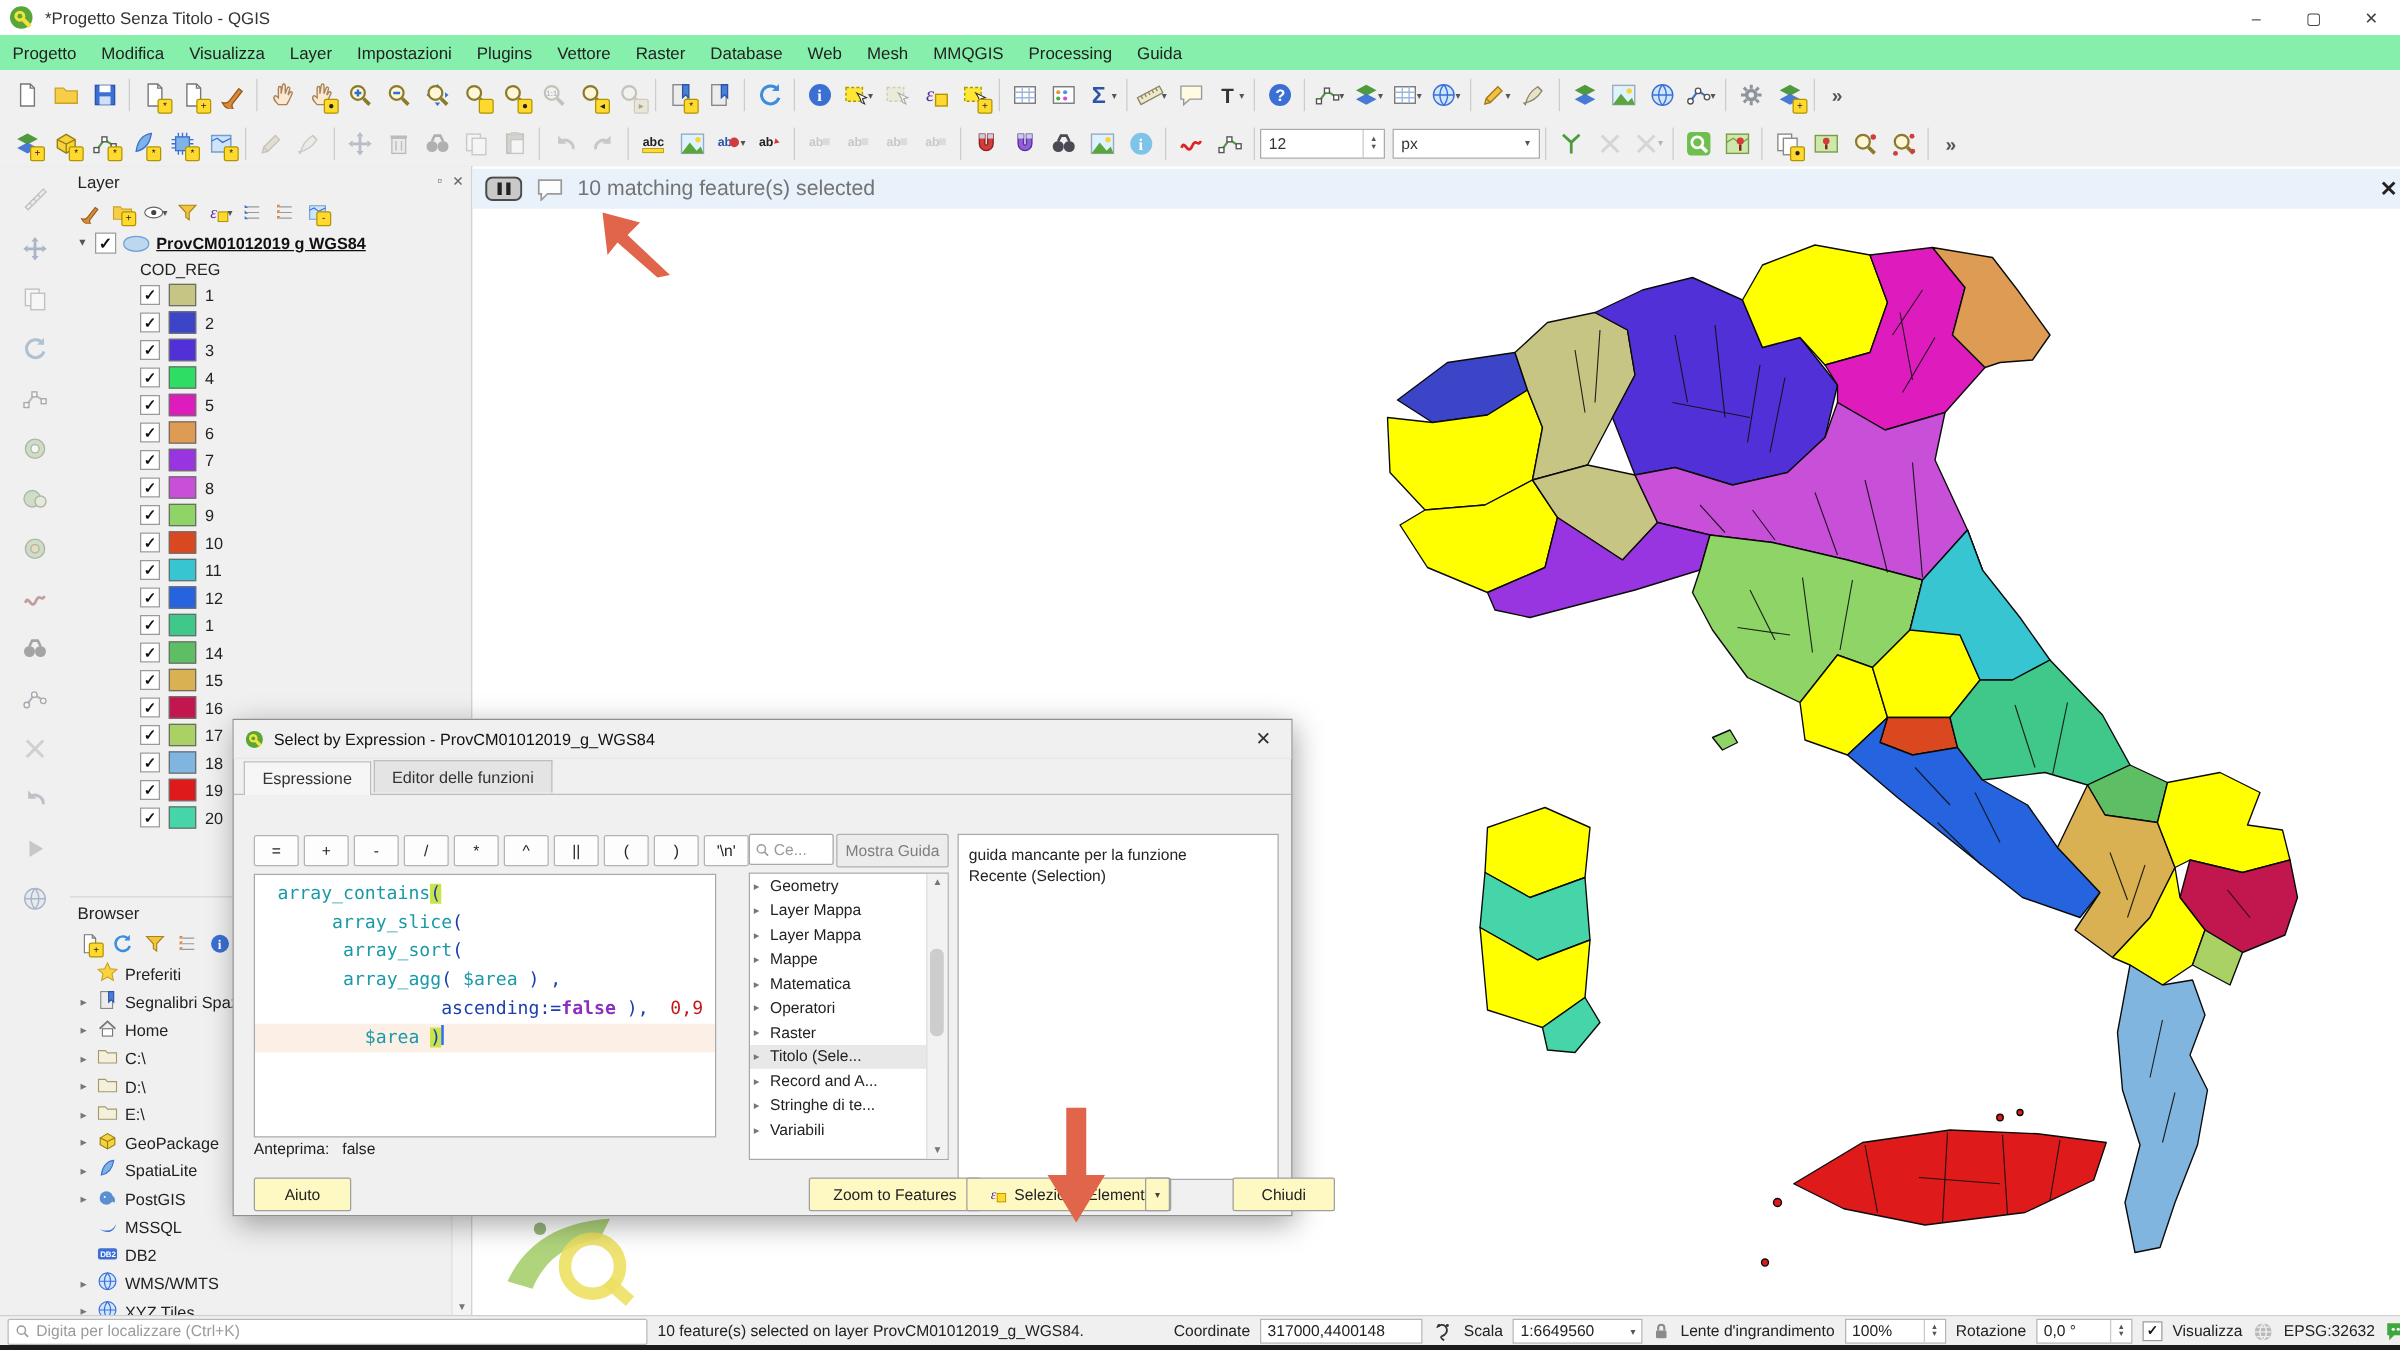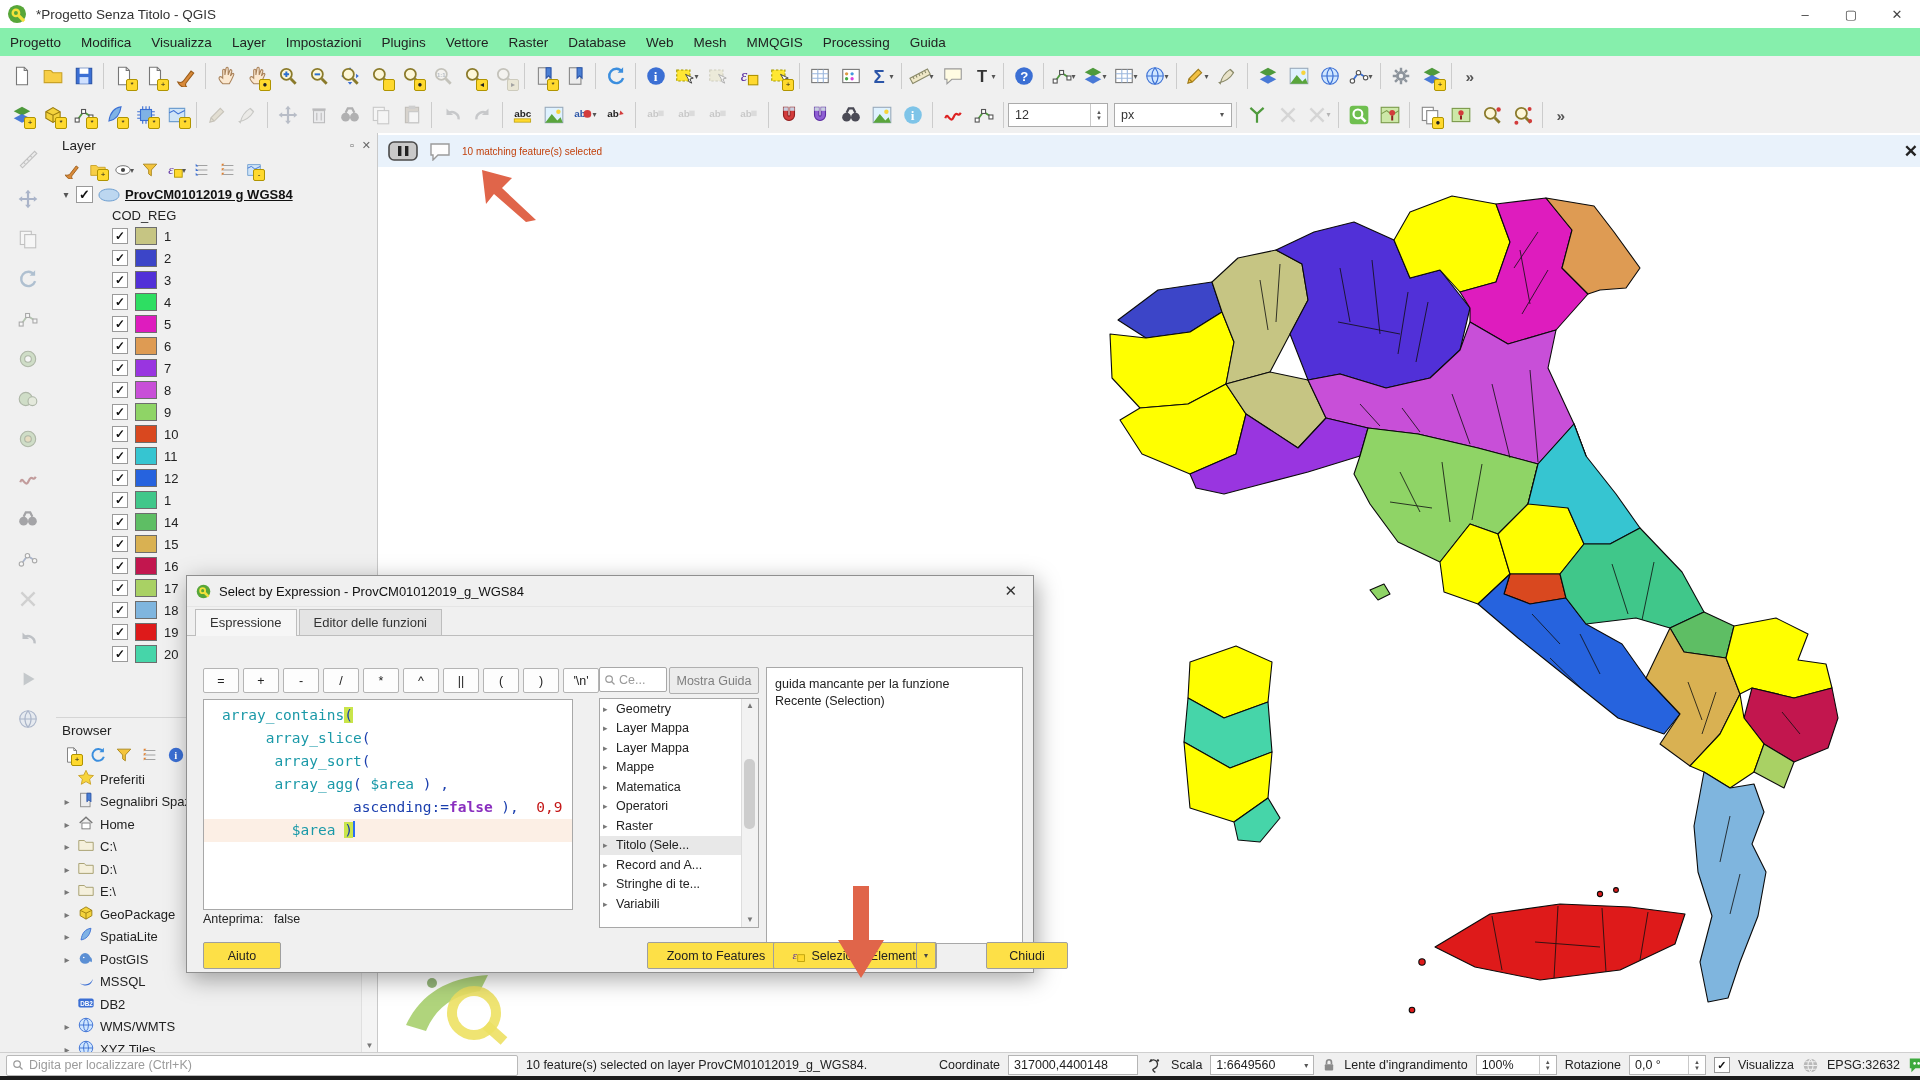--- a/index.html
+++ b/index.html
@@ -50,51 +50,51 @@
   .browser-row{display:flex;align-items:center;height:22.5px;gap:5px;padding-left:6px}
   .browser-row .arrow{width:10px;color:#777;font-size:10px;text-align:center}
   .browser-row svg.ic{width:18px;height:18px}
   .browser-row .lbl{font-size:13px}
   .vsb{position:absolute;right:0;top:58px;width:15px;bottom:0;background:#f4f4f4;border-left:1px solid #e0e0e0}
   .vsb .thumb{position:absolute;left:2px;width:11px;background:#cdcdcd;border-radius:5px}
   .vsb .sb-btn{position:absolute;left:0;width:15px;height:14px;color:#777;font-size:8px;text-align:center;line-height:14px}
   
   #canvas{left:378px;top:133px;width:1542px;height:919px;background:#fff;overflow:hidden}
   #messagebar{position:absolute;left:0;top:2px;width:1542px;height:32px;background:#e9f2fb;display:flex;align-items:center;padding-left:10px;gap:10px}
-  #messagebar .msgtext{color:#c2410c;font-size:10px}
+  #messagebar .msgtext{color:#737373;font-size:17px}
   #msg-close{position:absolute;right:12px;top:6px;font-size:17px;font-weight:bold;color:#222}
   #map-svg{position:absolute;left:662px;top:39px;width:800px;height:880px}
   #copyright{position:absolute;right:14px;top:878px;font-size:26px;color:#111}
   #watermark{position:absolute;left:14px;top:828px;width:130px;height:86px;opacity:.8}
   
   #dialog{left:186px;top:575px;width:846px;height:396px;background:#f0f0f0;border:1px solid #8f8f8f;box-shadow:3px 6px 22px rgba(0,0,0,.35);z-index:50}
   #dlg-title{height:30px;background:#f0f0f0;border-bottom:1px solid #e5e5e5;display:flex;align-items:center;padding:0 8px;gap:7px}
   #dlg-title .t{font-size:13px;color:#111}
   #dlg-close{margin-left:auto;font-size:15px;color:#333;padding:0 8px}
-  #dlg-tabs{display:flex;align-items:flex-end;height:28px;padding-left:8px;border-bottom:1px solid #bdbdbd}
+  #dlg-tabs{display:flex;align-items:center;height:28px;padding-left:8px;border-bottom:1px solid #bdbdbd}
   .tab{padding:5px 14px;font-size:13px;border:1px solid #bdbdbd;border-bottom:none;background:#e4e4e4;color:#333;margin-right:2px}
   .tab.active{background:#f6f6f6;position:relative;top:1px;padding-bottom:6px}
   .ops-row{position:absolute;left:16px;top:92px;display:flex;gap:4px}
   .op-btn{min-width:24px;height:23px;background:#fdfdfd;border:1px solid #b4b4b4;border-radius:2px;display:flex;align-items:center;justify-content:center;font-size:12.5px;color:#222;padding:0 5px}
   #expr-box{position:absolute;left:16px;top:123px;width:368px;height:205px;background:#fff;border:1px solid #a8a8a8;font-family:"DejaVu Sans Mono",monospace;font-size:14.5px;padding-top:4px;white-space:pre;overflow:hidden}
   .expr-line{height:23px;line-height:23px;padding-left:18px}
   .expr-line.cur{background:#fcefe5}
   .fn,.vr{color:#1a99a8}.pr{color:#1b3fae}.kw{color:#8a2fbf;font-weight:bold}.nm{color:#c41616}.pl{color:#222}
   .hp{color:#1b3fae;background:#c9e54a}
   .cr{display:inline-block;width:2px;height:16px;background:#2a6df4;vertical-align:-2px}
   #preview-row{position:absolute;left:16px;top:336px;font-size:12.5px;color:#222}
   #fn-search{position:absolute;left:412px;top:91px;width:62px;height:23px;background:#fff;border:1px solid #a8a8a8;border-radius:2px;display:flex;align-items:center;padding-left:4px;gap:3px;color:#9a9a9a;font-size:12.5px}
   #btn-mostra{position:absolute;left:482px;top:91px;width:88px;height:25px;background:#ececec;border:1px solid #b0b0b0;border-radius:2px;display:flex;align-items:center;justify-content:center;font-size:12.5px;color:#7e7e7e}
   #fn-list{position:absolute;left:412px;top:122px;width:158px;height:228px;background:#fff;border:1px solid #a8a8a8;overflow:hidden}
   .fn-row{display:flex;align-items:center;height:19.5px;gap:4px;padding-left:3px;font-size:12.5px}
   .fn-row .arrow{width:9px;font-size:9px;color:#777}
   .fn-row.sel{background:#e8e8e8}
   #fn-sb{position:absolute;right:0;top:0;width:16px;height:100%;background:#f2f2f2;border-left:1px solid #ddd}
   #help-box{position:absolute;left:579px;top:91px;width:239px;height:259px;background:#fff;border:1px solid #a8a8a8;padding:8px;font-size:12.5px;color:#222;line-height:17px}
-  .dlg-btn{position:absolute;top:366px;height:25px;background:#fde047;border:1px solid #9f9f9f;border-radius:2px;display:flex;align-items:center;justify-content:center;font-size:12.5px;color:#222;padding:0 10px}
+  .dlg-btn{position:absolute;top:366px;height:25px;background:#fef9c3;border:1px solid #9f9f9f;border-radius:2px;display:flex;align-items:center;justify-content:center;font-size:12.5px;color:#222;padding:0 10px}
   
   #statusbar{left:0;top:1052px;width:1920px;height:24px;background:#f0f0f0;border-top:1px solid #cfcfcf;display:flex;align-items:center;padding:0 6px;gap:8px;font-size:12.5px}
   #locator{width:505px;height:19px;background:#fff;border:1px solid #b9b9b9;border-radius:2px;display:flex;align-items:center;gap:5px;padding-left:5px;color:#9b9b9b}
   .sb-field{background:#fff;border:1px solid #b5b5b5;height:18px;display:flex;align-items:center;padding:0 5px;color:#222}
   .sb-spin{display:flex;align-items:stretch;border:1px solid #b5b5b5;background:#fff;height:18px}
   .sb-spin .v{padding:0 5px;display:flex;align-items:center}
   .sb-lbl{color:#222}
   #bottomstrip{left:0;top:1076px;width:1920px;height:4px;background:#1c1c1c}
   
   .note-arrow{z-index:60}

